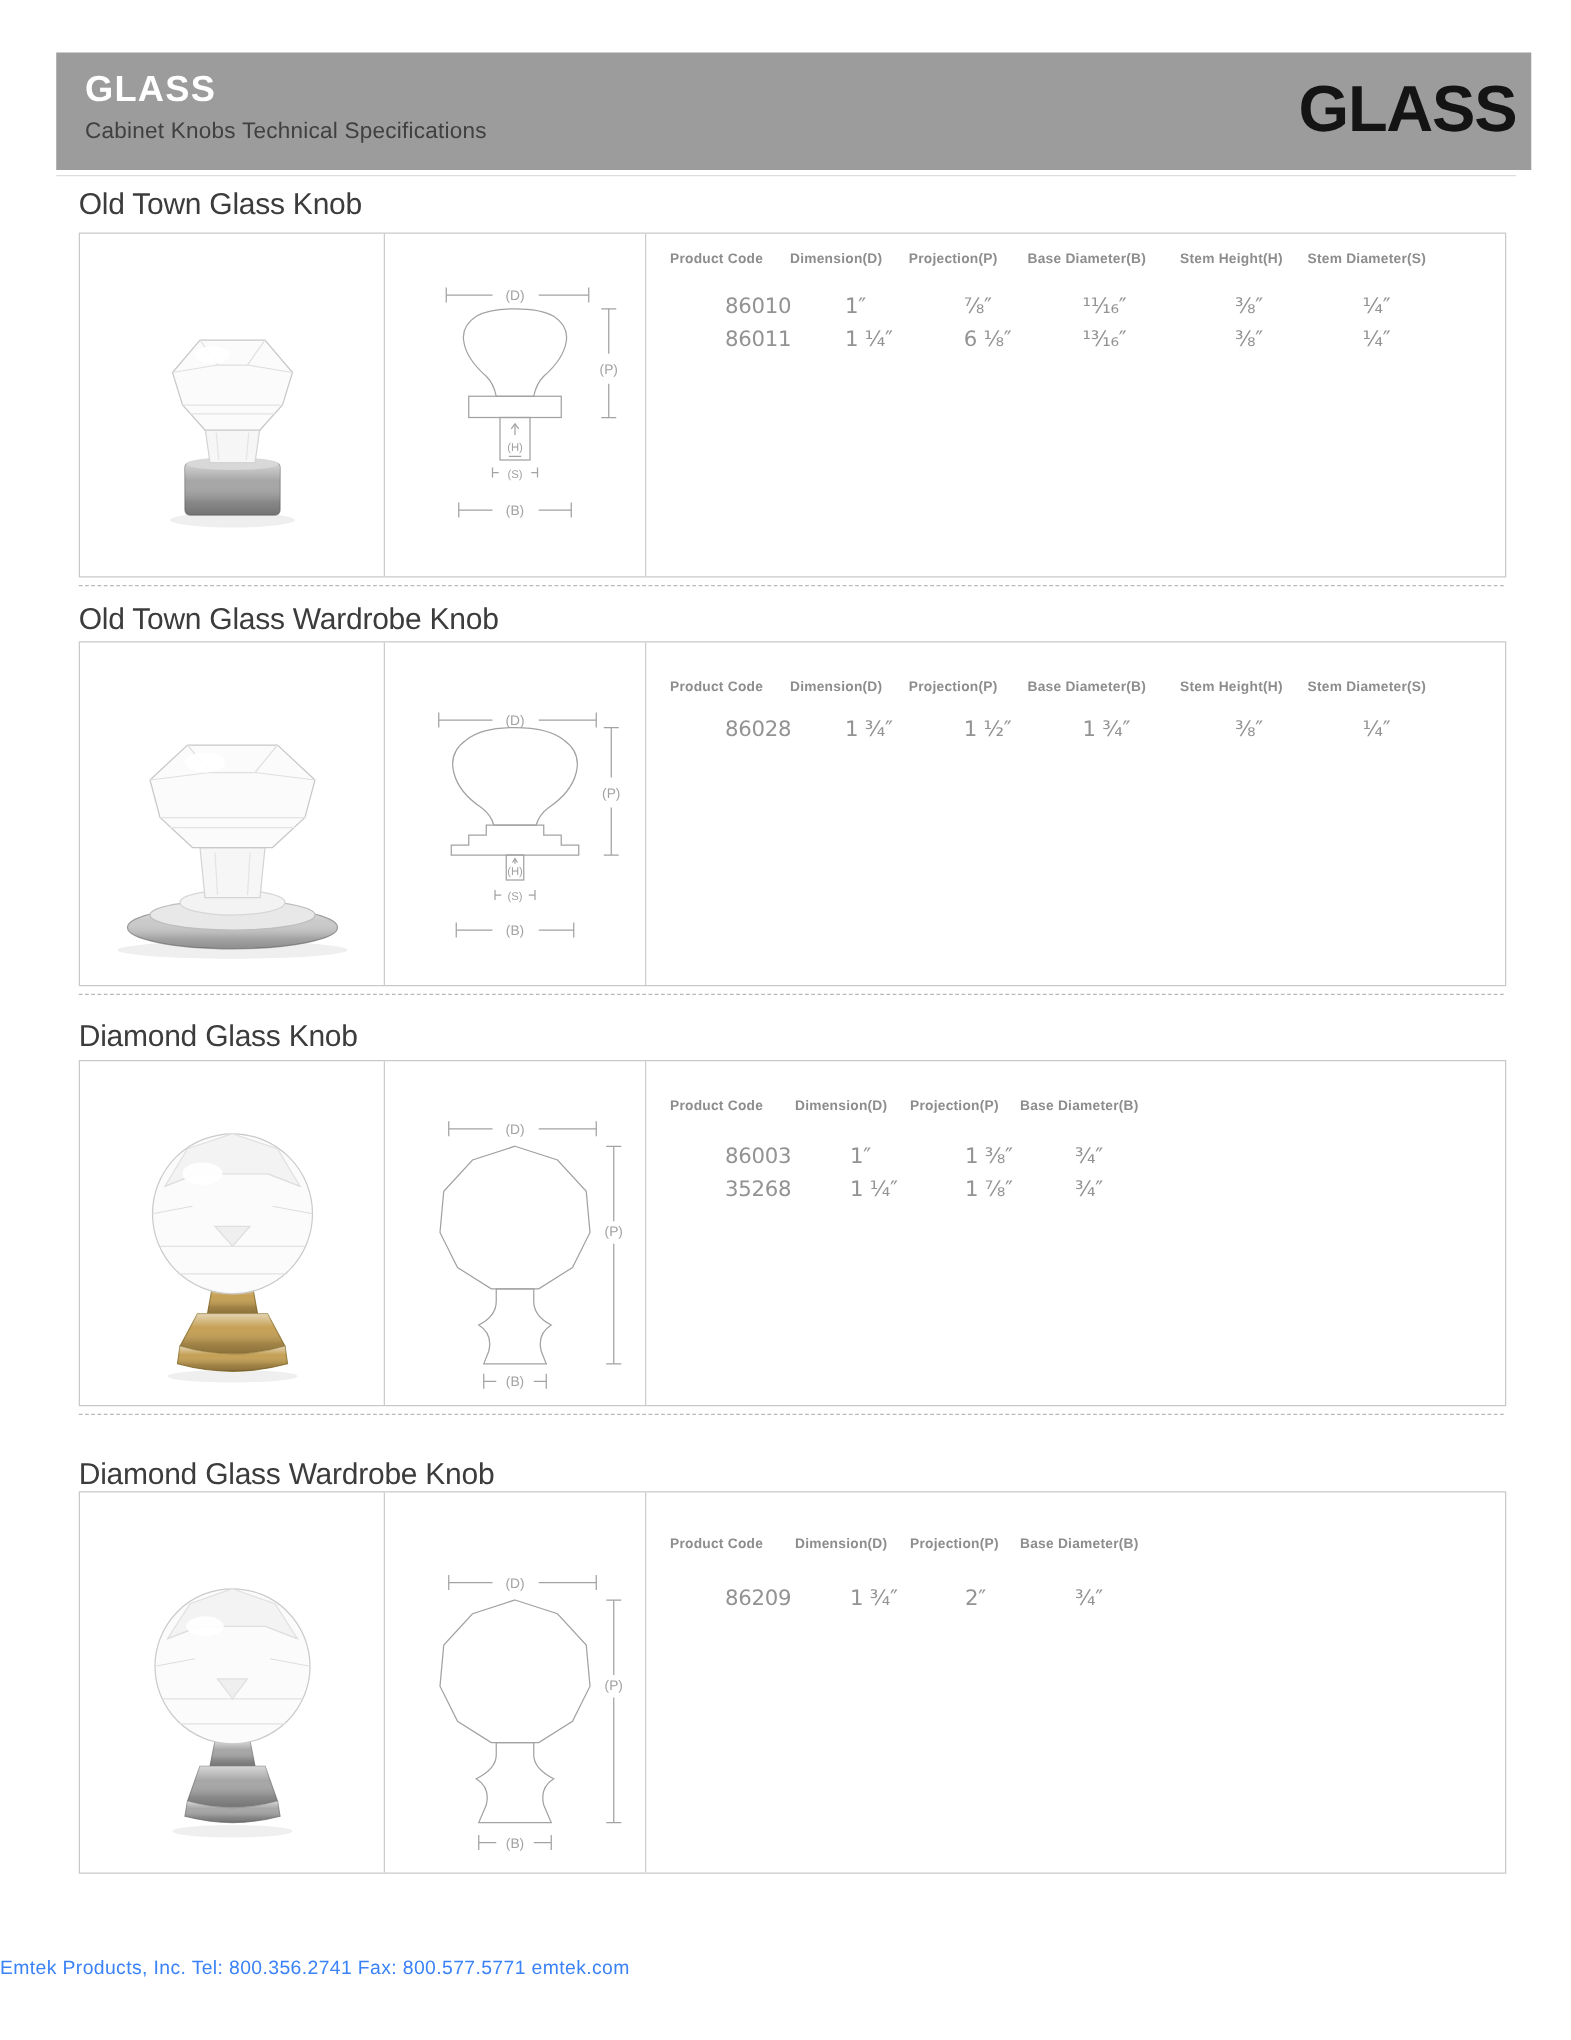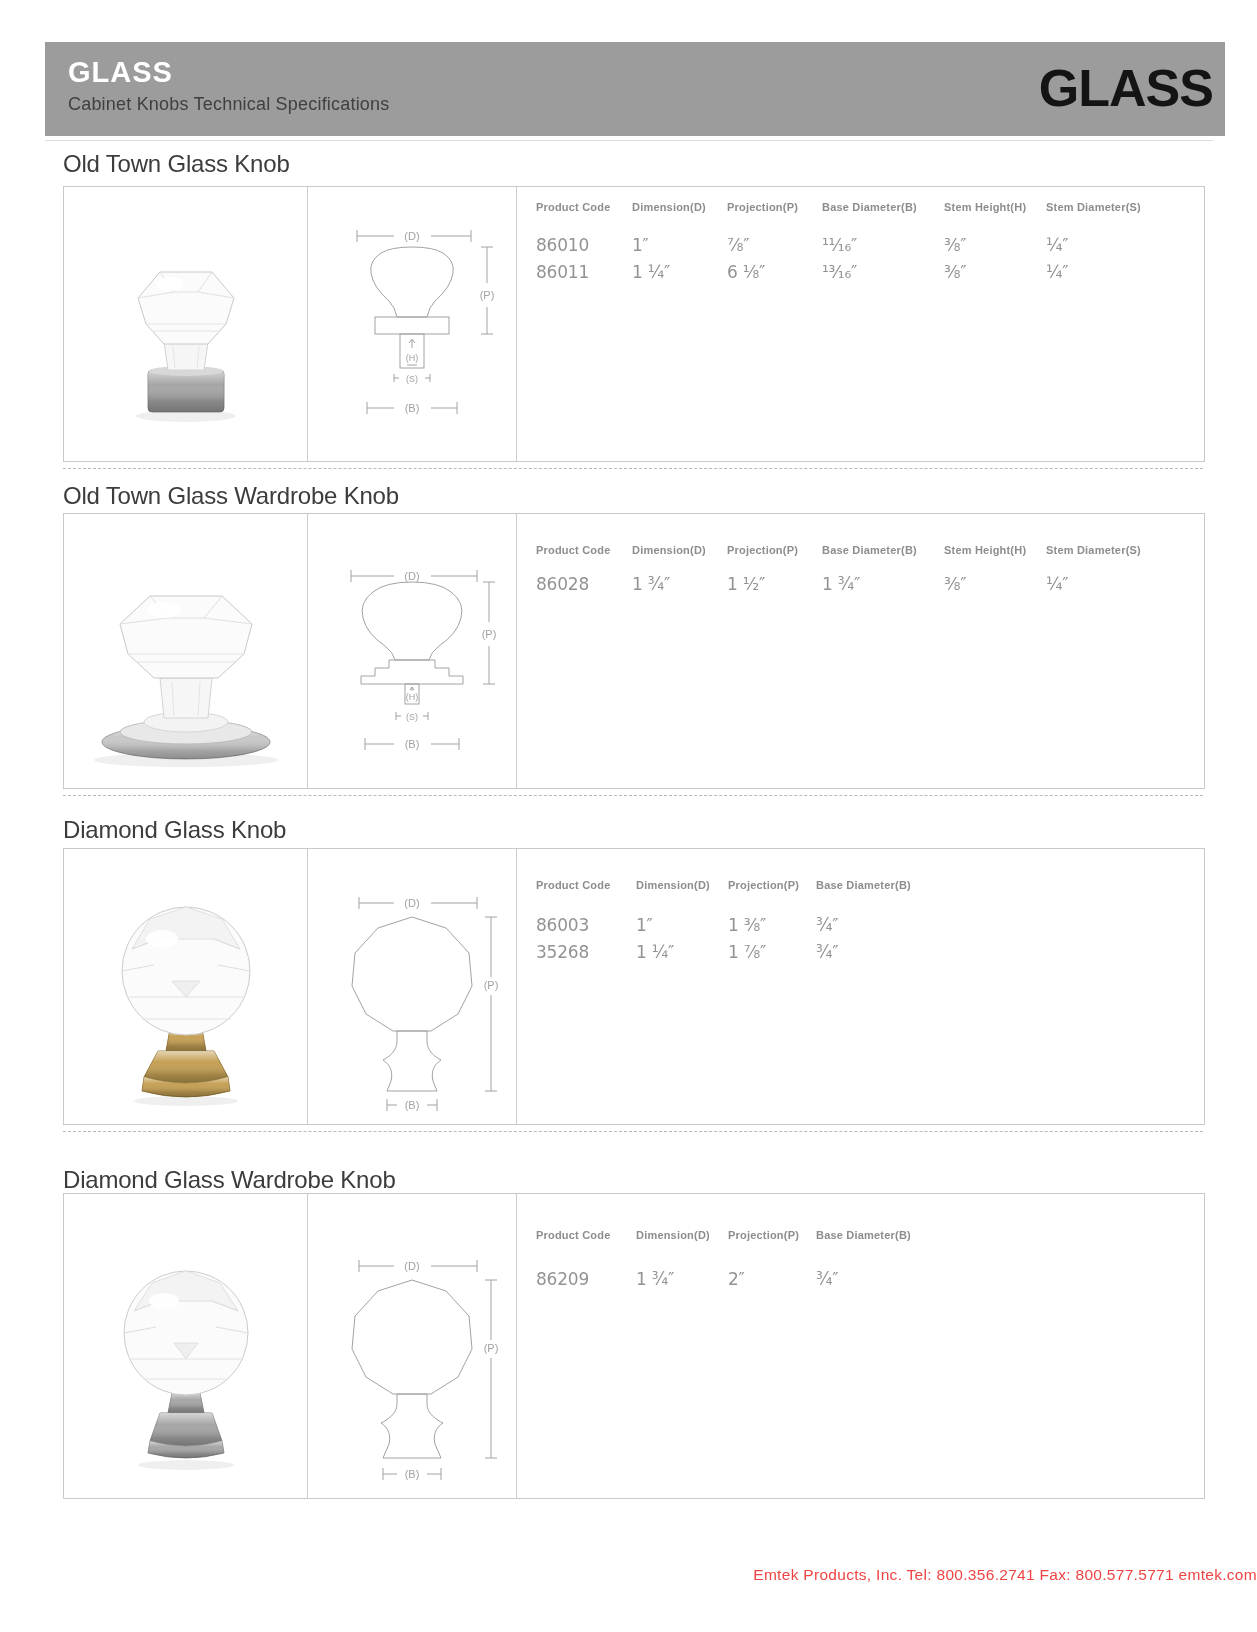--- a/index.html
+++ b/index.html
@@ -32,30 +32,30 @@
   .drawing-cell { position:absolute; left:245px; top:4px; width:206px; }
 
   
   .spec-table { position:absolute; left:472px; right:8px; display:grid; align-content:start; }
   .s1 .spec-table { top:14px; } .s2 .spec-table { top:30px; }
   .s3 .spec-table { top:30px; } .s4 .spec-table { top:35px; }
   .cols-6 { grid-template-columns:96px 95px 95px 122px 102px 1fr; }
   .cols-4 { grid-template-columns:100px 92px 88px 1fr; }
   .th { font-size:11px; font-weight:bold; color:#8d8d8d; letter-spacing:.2px; }
   .s1 .th { height:34px; } .s2 .th { height:30px; } .s3 .th { height:36px; } .s4 .th { height:40px; }
-  .td { font-size:17px; color:#939393; height:27px; font-family:"DejaVu Sans",sans-serif; letter-spacing:-.2px; }
+  .td { font-size:17px; color:#939393; height:27px; font-family:"DejaVu Sans",sans-serif; letter-spacing:-.2px;margin-left:44px; }
 
   
   .draw line, .draw path, .draw rect, .draw polygon { stroke:#a2a2a2; fill:none; stroke-width:1; }
   .draw text { fill:#a2a2a2; font-size:11px; text-anchor:middle; font-family:"Liberation Sans",sans-serif; stroke:none; }
   .draw text.small { font-size:9px; }
 
   
-  .footer { position:absolute; left:0; top:1566px; width:100%; text-align:right;
-            font-size:15.5px; color:#ef4444; letter-spacing:.3px; }
+  .footer { position:absolute; left:0; top:1566px; width:100%; text-align:left;
+            font-size:15.5px; color:#3b82f6; letter-spacing:.3px; }
 </style>
 </head>
 <body>
 
 <div class="page">
 
   <svg width="0" height="0" style="position:absolute">
     <defs>
       <linearGradient id="shade-v" x1="0" y1="0" x2="0" y2="1">
         <stop offset="0" stop-color="#ffffff" stop-opacity="0.55"></stop>

